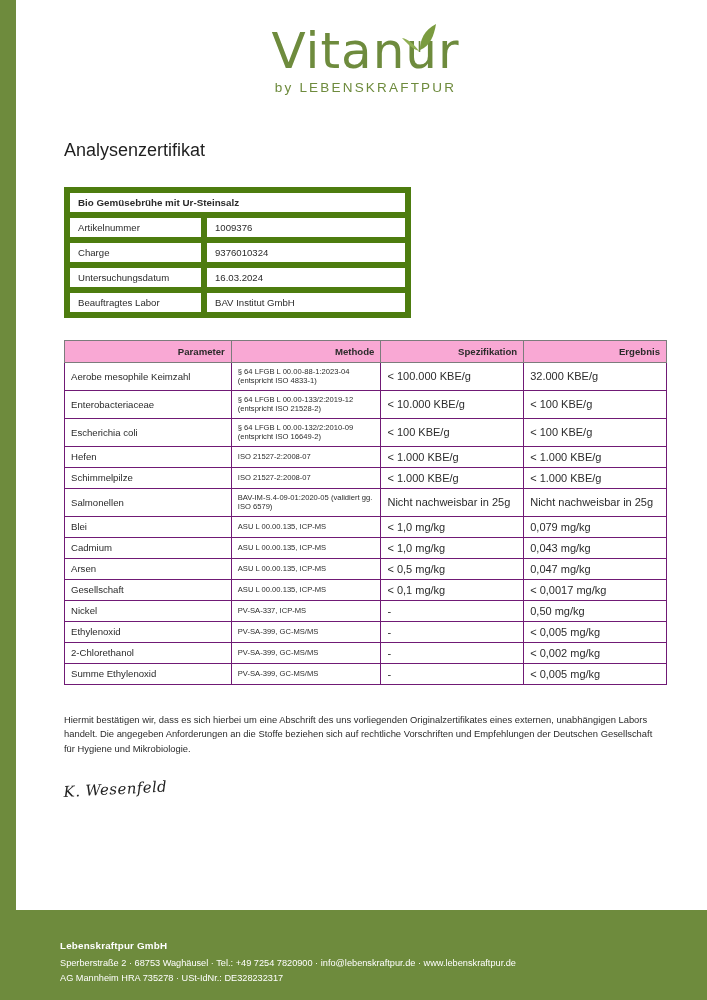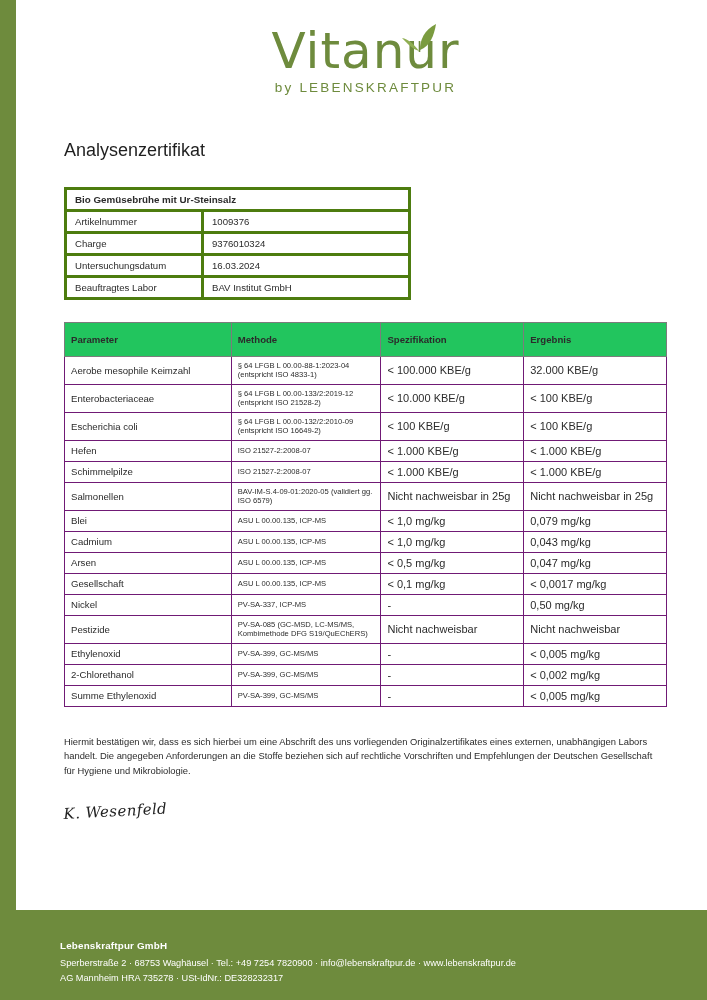--- a/index.html
+++ b/index.html
@@ -67,44 +67,44 @@
     font-family: "Liberation Sans", sans-serif;
   }
   
   .info-table {
     margin: 26px 0 0 44px;
     border-collapse: collapse;
     width: 347px;
     font-size: 9.6px;
   }
   .info-table td {
-    border: 3px solid #4d7c0f;
+    border: 6px solid #4d7c0f;
     padding: 4px 8px;
     height: 17px;
     vertical-align: middle;
   }
   .info-table .hdr {
     font-weight: bold;
     font-size: 9.8px;
   }
   .info-table td.label { width: 137px; }
   
   .main-table {
     margin: 22px 0 0 44px;
     border-collapse: collapse;
     width: 603px;
     font-size: 9.4px;
   }
   .main-table th {
-    background: #22c55e;
+    background: #f9a8d4;
     border: 1px solid #7c7c7c;
     font-weight: bold;
     font-size: 9.6px;
-    text-align: left;
-    padding: 11px 6px;
+    text-align: right;
+    padding: 5px 6px;
   }
   .main-table td {
     border: 1px solid #701a75;
     padding: 4px 6px;
     vertical-align: middle;
   }
   .main-table col.c1 { width: 167px; }
   .main-table col.c2 { width: 150px; }
   .main-table col.c3 { width: 143px; }
   .main-table col.c4 { width: 143px; }
@@ -282,26 +282,20 @@
         <td class="cell-spec">&lt; 0,1 mg/kg</td>
         <td class="cell-res">&lt; 0,0017 mg/kg</td>
       </tr>
       <tr>
         <td class="cell-param">Nickel</td>
         <td class="cell-method">PV-SA-337, ICP-MS</td>
         <td class="cell-spec">-</td>
         <td class="cell-res">0,50 mg/kg</td>
       </tr>
       <tr>
-        <td class="cell-param">Pestizide</td>
-        <td class="cell-method">PV-SA-085 (GC-MSD, LC-MS/MS, Kombimethode DFG S19/QuEChERS)</td>
-        <td class="cell-spec">Nicht nachweisbar</td>
-        <td class="cell-res">Nicht nachweisbar</td>
-      </tr>
-      <tr>
         <td class="cell-param">Ethylenoxid</td>
         <td class="cell-method">PV-SA-399, GC-MS/MS</td>
         <td class="cell-spec">-</td>
         <td class="cell-res">&lt; 0,005 mg/kg</td>
       </tr>
       <tr>
         <td class="cell-param">2-Chlorethanol</td>
         <td class="cell-method">PV-SA-399, GC-MS/MS</td>
         <td class="cell-spec">-</td>
         <td class="cell-res">&lt; 0,002 mg/kg</td>

